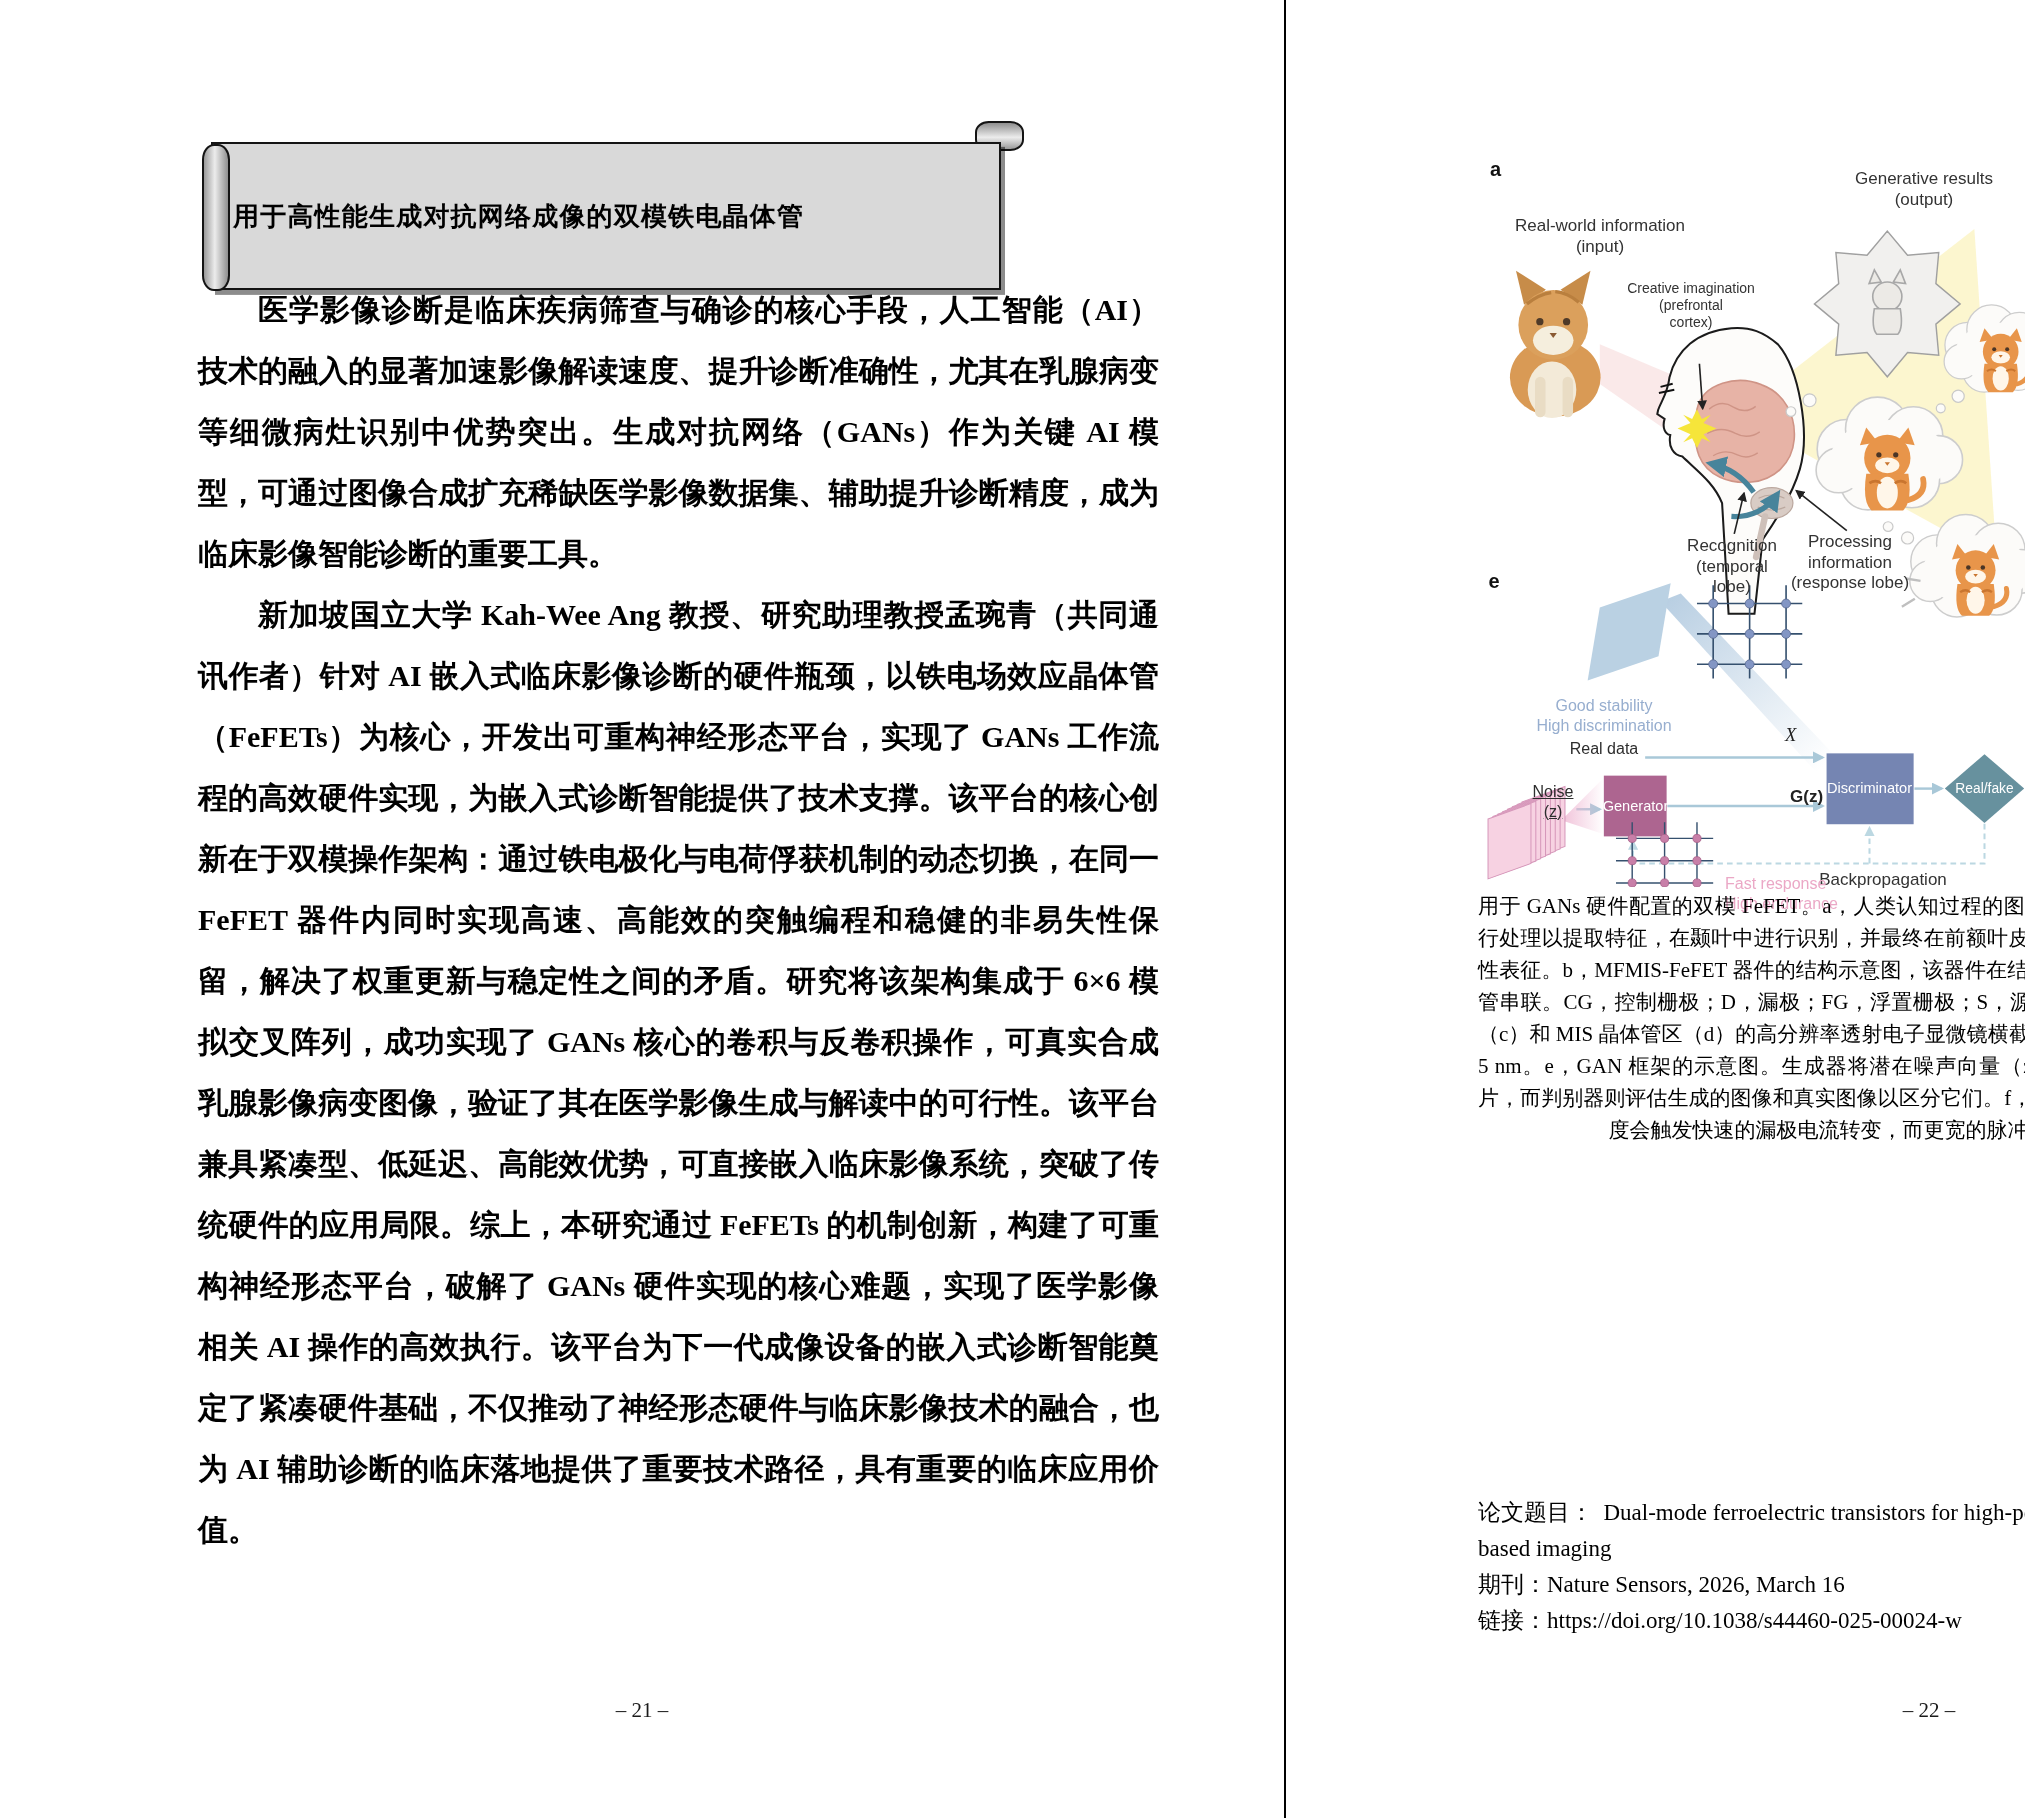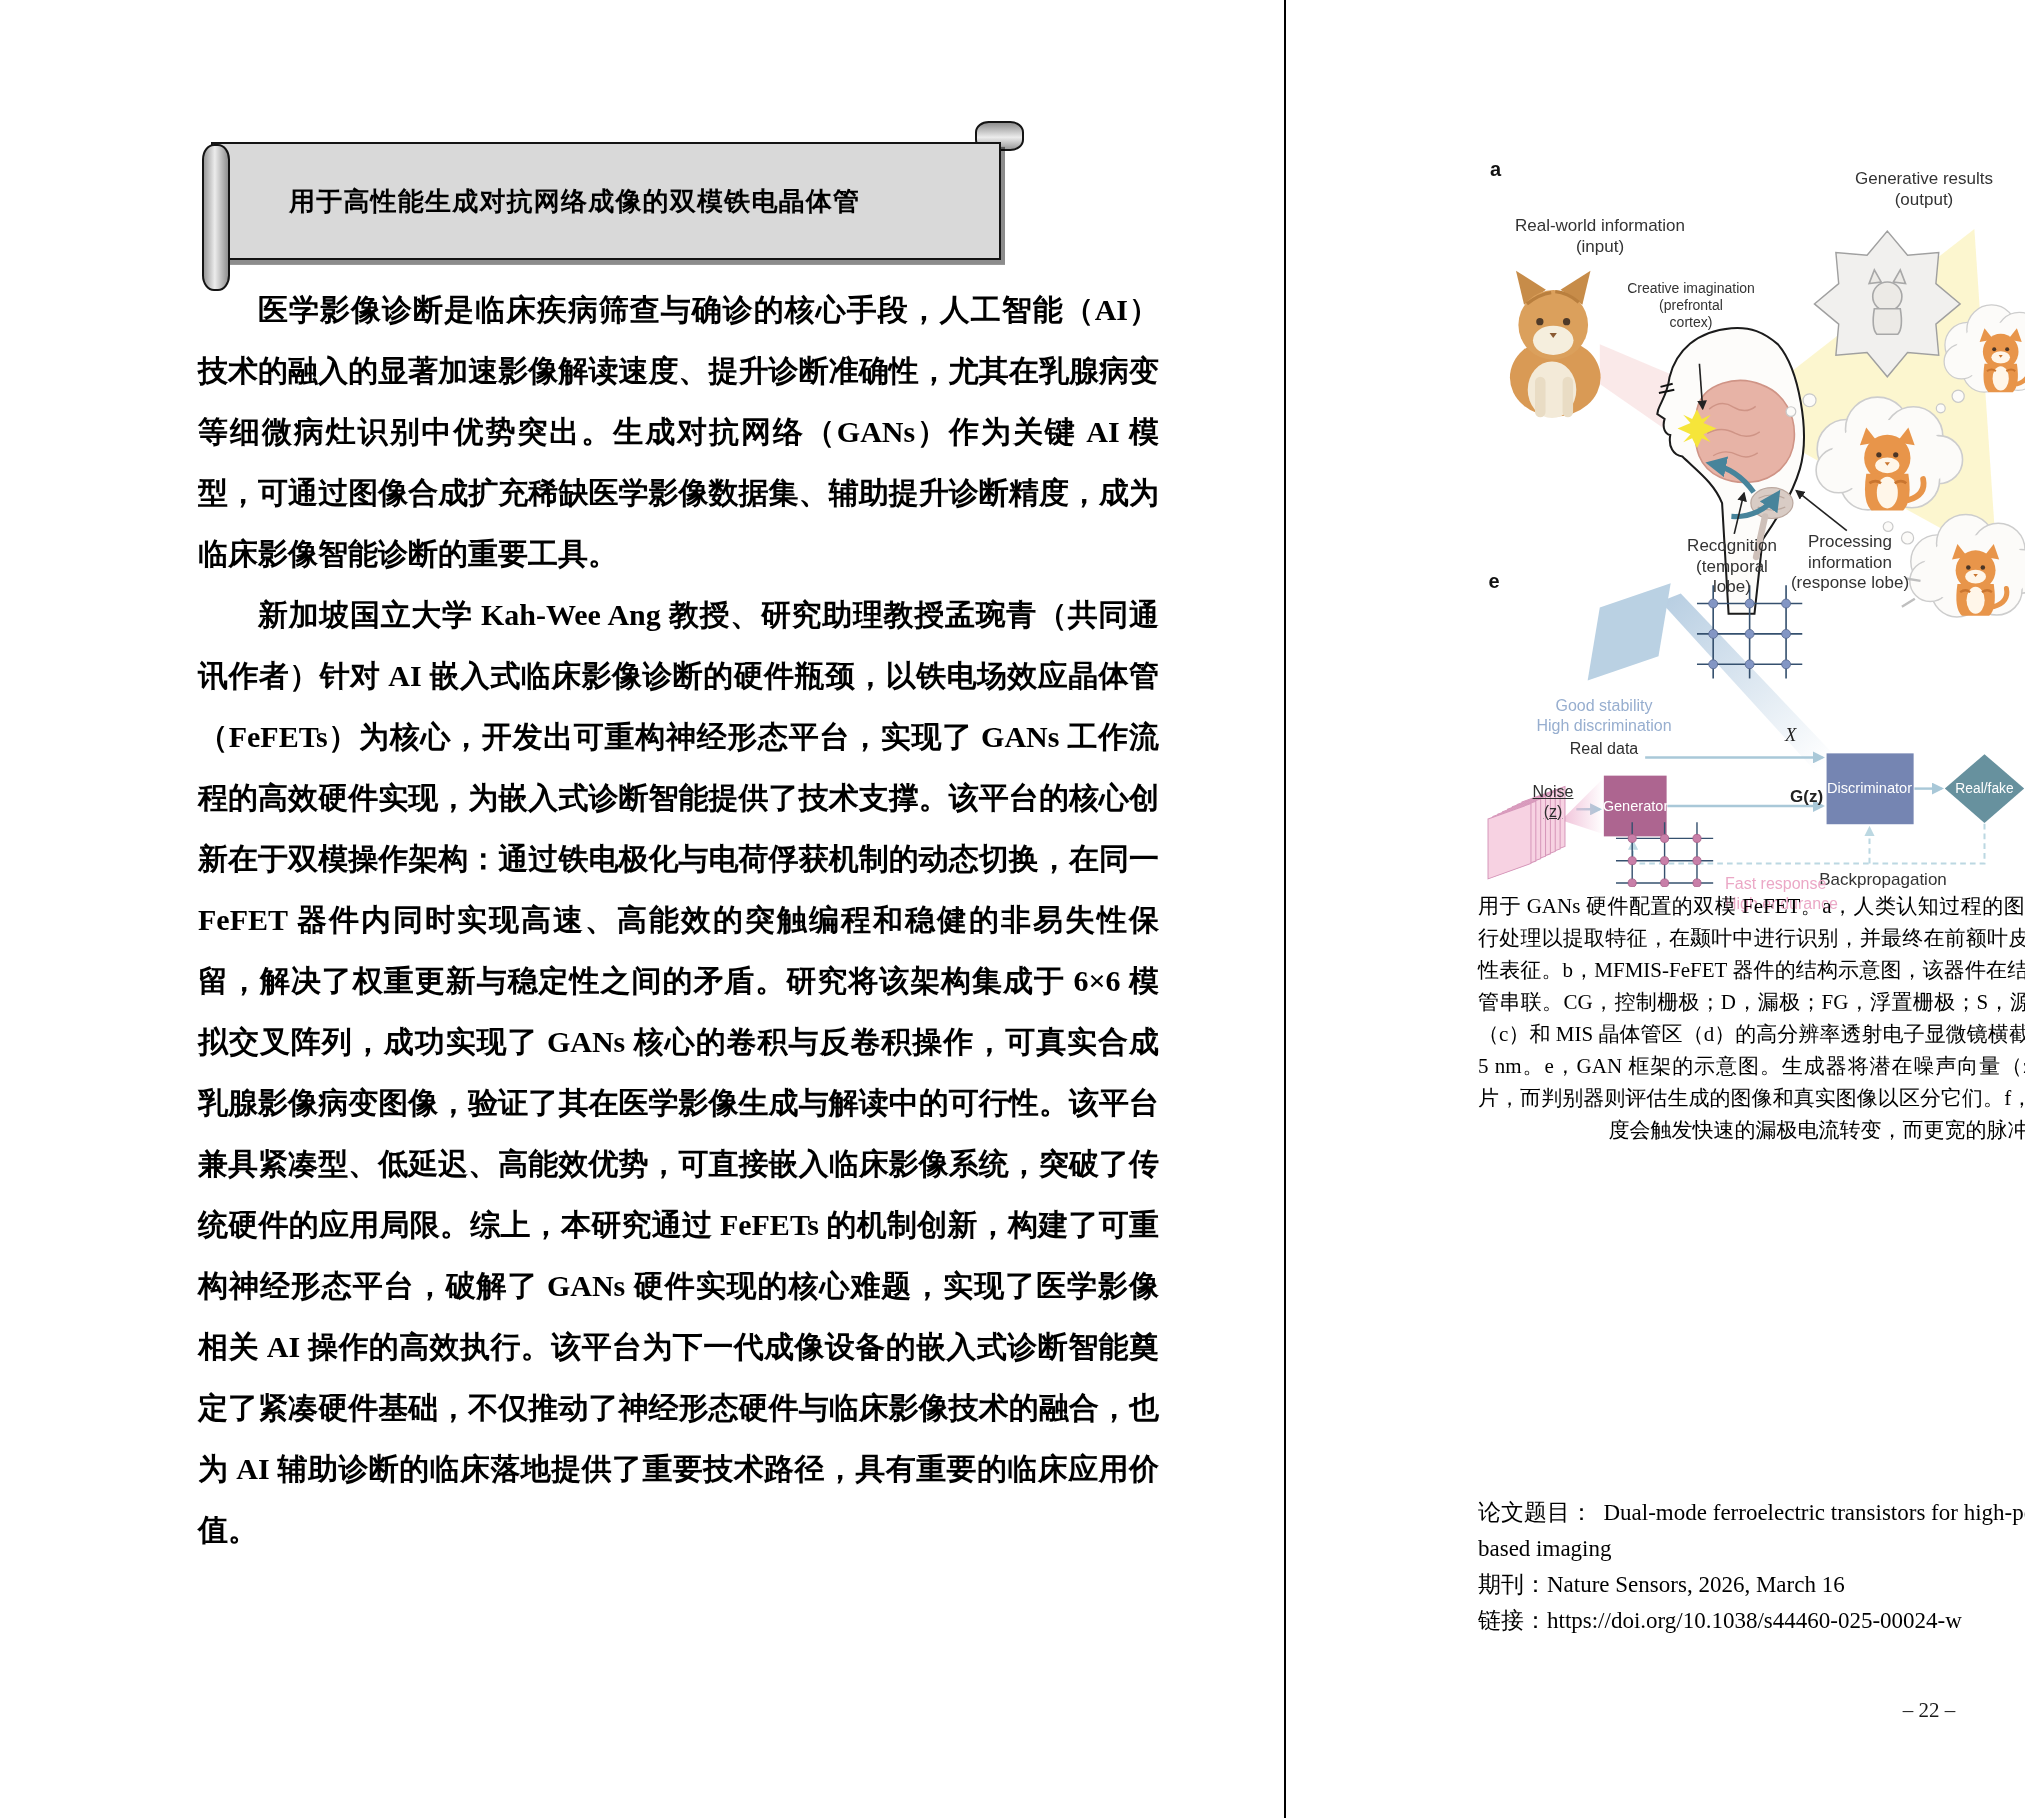--- a/index.html
+++ b/index.html
@@ -7,23 +7,23 @@
   .page{position:absolute;top:0;height:1819px;background:#fff;}
   #page-left{left:0;width:1284px;}
   #page-right{left:1286px;width:1286px;}
   #divider{position:absolute;left:1284px;top:0;width:2.4px;height:1819px;background:#000;}
 
   
   .banner-roll-left{position:absolute;left:202px;top:144px;width:24px;height:143px;
     background:linear-gradient(90deg,#9a9a9a,#ececec 45%,#8f8f8f);border:2.4px solid #141414;border-radius:12px/15.4px;z-index:2;}
   .banner-roll-top{position:absolute;left:975px;top:121px;width:45px;height:26px;
     background:linear-gradient(180deg,#8f8f8f,#ececec 55%,#9a9a9a);border:2.4px solid #141414;border-radius:13.8px/11.3px;z-index:0;}
-  .banner{position:absolute;left:211px;top:142px;width:790px;height:118px;background:#d9d9d9;
+  .banner{position:absolute;left:211px;top:142px;width:790px;height:148px;background:#d9d9d9;
     border:2.8px solid #141414;box-shadow:4px 4.9px 0 rgba(0,0,0,0.45);z-index:1;
-    display:flex;align-items:center;padding-left:76px;box-sizing:border-box;}
+    display:flex;align-items:center;padding-left:20px;box-sizing:border-box;}
   .banner-title{font-weight:bold;font-size:26px;letter-spacing:1.2px;color:#000;}
   .body-text{position:absolute;left:198px;top:279px;width:961px;}
   .body-text p{margin:0;text-indent:2em;text-align:justify;font-weight:bold;font-size:30px;line-height:61px;}
   .pagenum{position:absolute;top:1698px;left:0;width:100%;text-align:center;font-size:21px;color:#1a1a1a;}
 
   
   .figure{position:absolute;left:184px;top:150px;width:948px;height:737px;}
   .figure svg{position:absolute;left:0;top:0;}
   .fl{position:absolute;font-family:"Liberation Sans","DejaVu Sans",sans-serif;color:#333;white-space:pre-line;line-height:1.22;}
   .ctr{transform:translateX(-50%);text-align:center;}
@@ -41,20 +41,21 @@
 <div id="page-left" class="page">
   <div class="banner-roll-left"></div>
   <div class="banner-roll-top"></div>
   <div class="banner">
     <span class="banner-title">用于高性能生成对抗网络成像的双模铁电晶体管</span>
   </div>
   <div class="body-text">
     <p>医学影像诊断是临床疾病筛查与确诊的核心手段，人工智能（AI）技术的融入的显著加速影像解读速度、提升诊断准确性，尤其在乳腺病变等细微病灶识别中优势突出。生成对抗网络（GANs）作为关键 AI 模型，可通过图像合成扩充稀缺医学影像数据集、辅助提升诊断精度，成为临床影像智能诊断的重要工具。</p>
     <p>新加坡国立大学 Kah-Wee Ang 教授、研究助理教授孟琬青（共同通讯作者）针对 AI 嵌入式临床影像诊断的硬件瓶颈，以铁电场效应晶体管（FeFETs）为核心，开发出可重构神经形态平台，实现了 GANs 工作流程的高效硬件实现，为嵌入式诊断智能提供了技术支撑。该平台的核心创新在于双模操作架构：通过铁电极化与电荷俘获机制的动态切换，在同一 FeFET 器件内同时实现高速、高能效的突触编程和稳健的非易失性保留，解决了权重更新与稳定性之间的矛盾。研究将该架构集成于 6×6 模拟交叉阵列，成功实现了 GANs 核心的卷积与反卷积操作，可真实合成乳腺影像病变图像，验证了其在医学影像生成与解读中的可行性。该平台兼具紧凑型、低延迟、高能效优势，可直接嵌入临床影像系统，突破了传统硬件的应用局限。综上，本研究通过 FeFETs 的机制创新，构建了可重构神经形态平台，破解了 GANs 硬件实现的核心难题，实现了医学影像相关 AI 操作的高效执行。该平台为下一代成像设备的嵌入式诊断智能奠定了紧凑硬件基础，不仅推动了神经形态硬件与临床影像技术的融合，也为 AI 辅助诊断的临床落地提供了重要技术路径，具有重要的临床应用价值。</p>
   </div>
+  <div class="pagenum">– 21 –</div>
 </div>
 
 <div id="divider"></div>
 
 <div id="page-right" class="page">
 
   <div class="figure">
     <svg width="948" height="737" viewBox="0 0 2340 1820">
       <defs>
         <marker id="mk-dark" viewBox="0 0 10 10" refX="8" refY="5" markerWidth="6" markerHeight="6" orient="auto-start-reverse">

